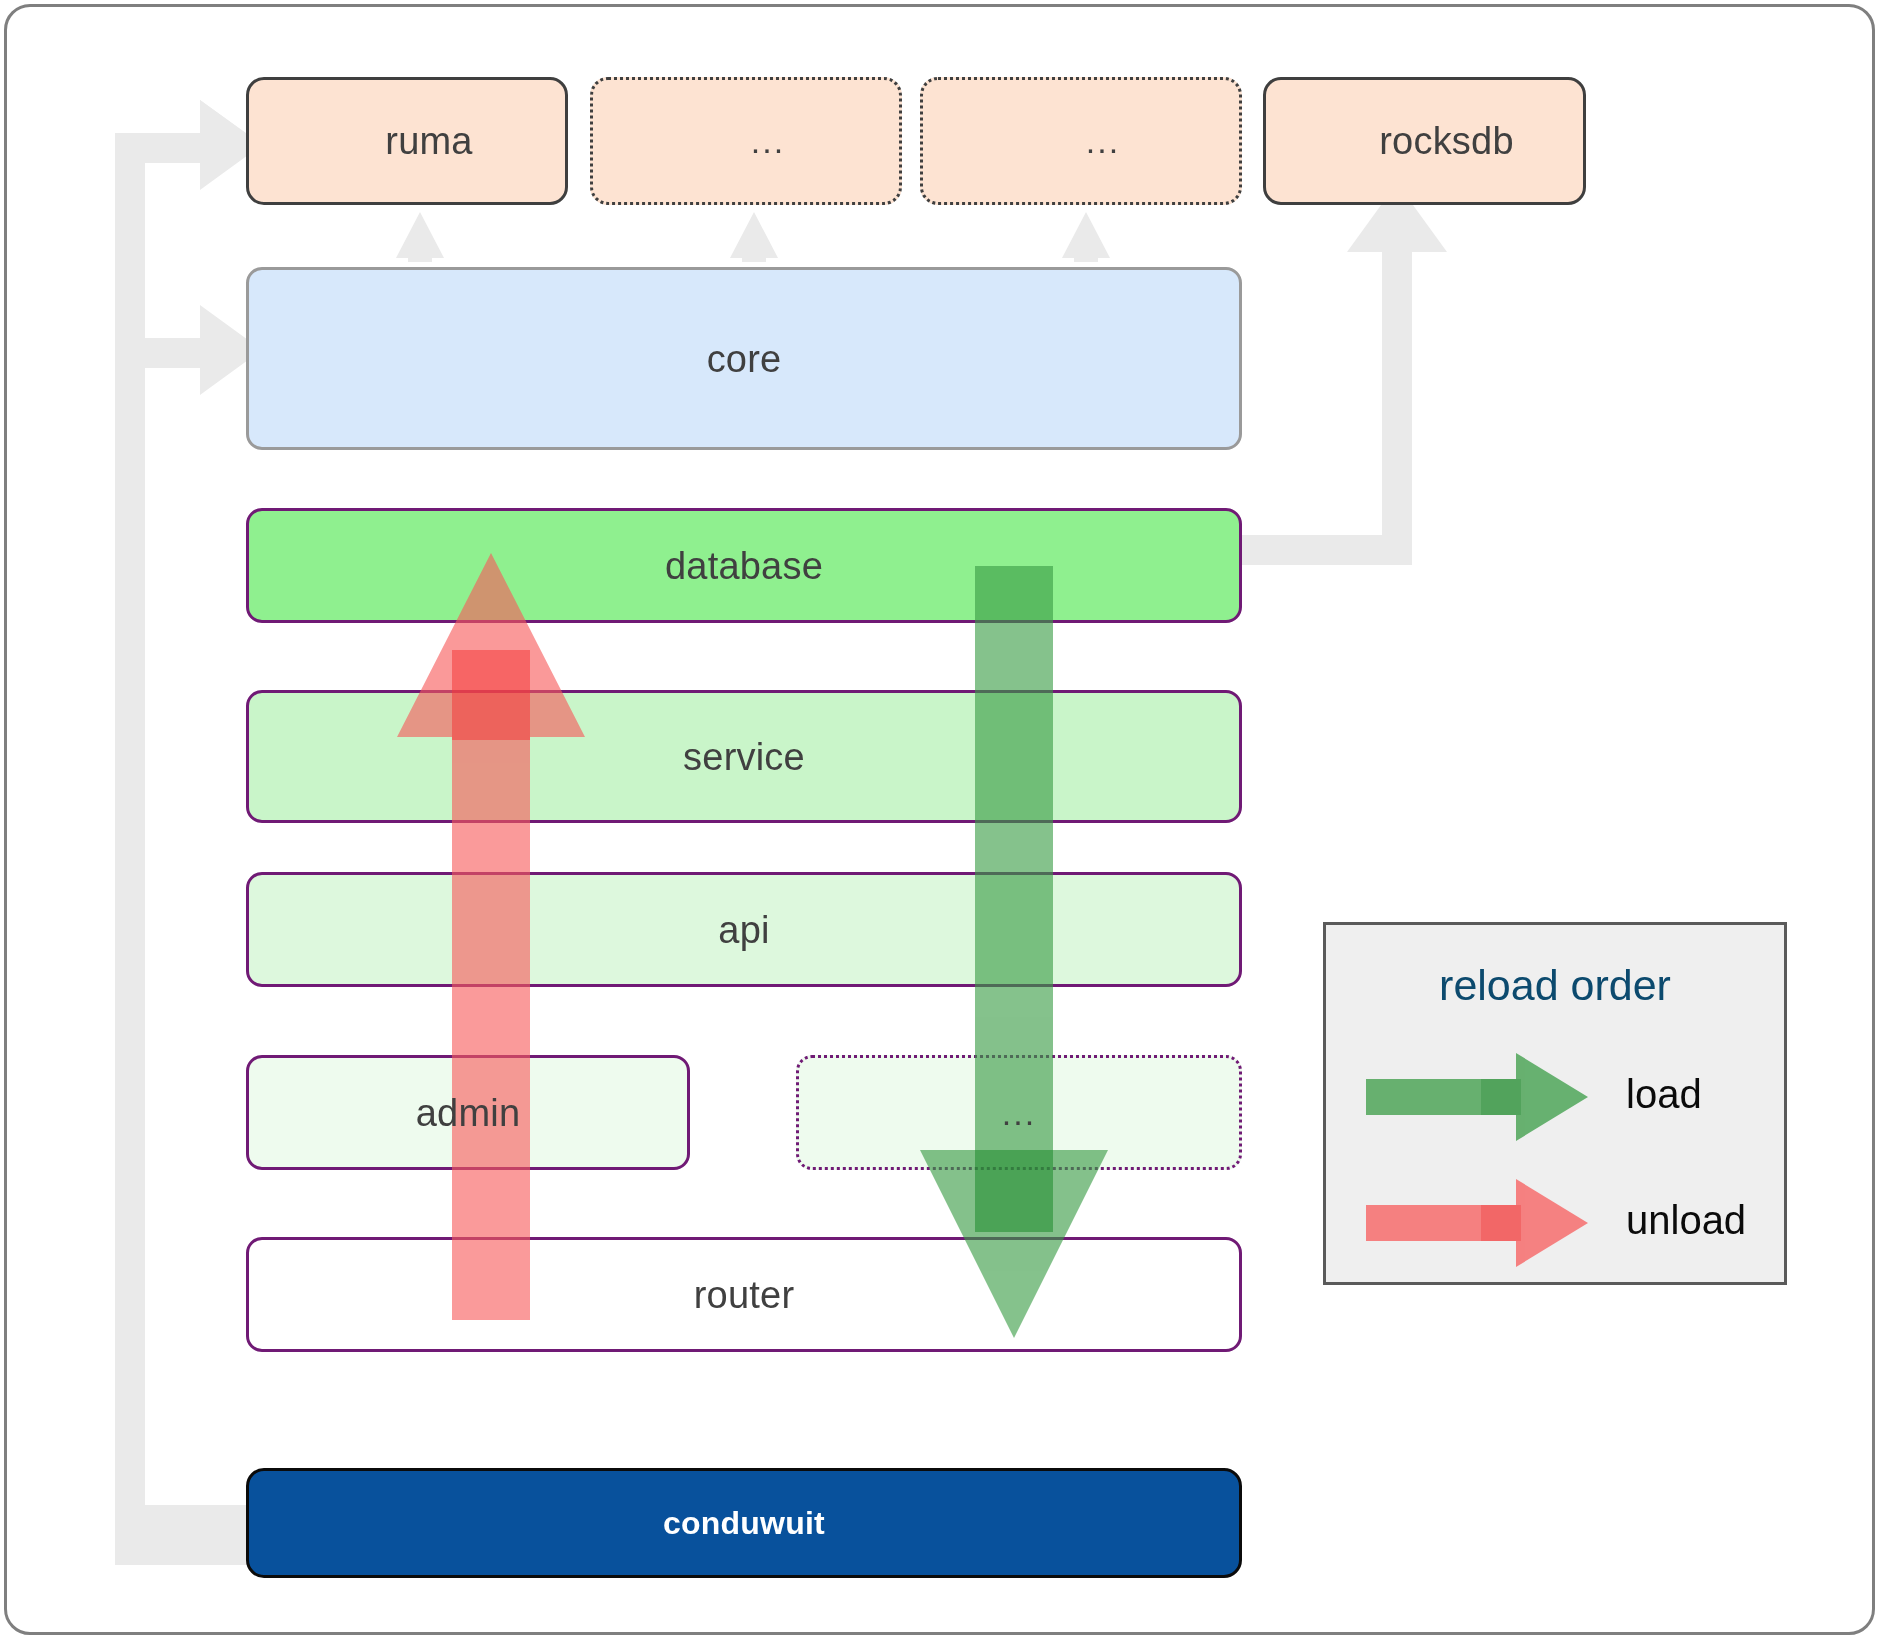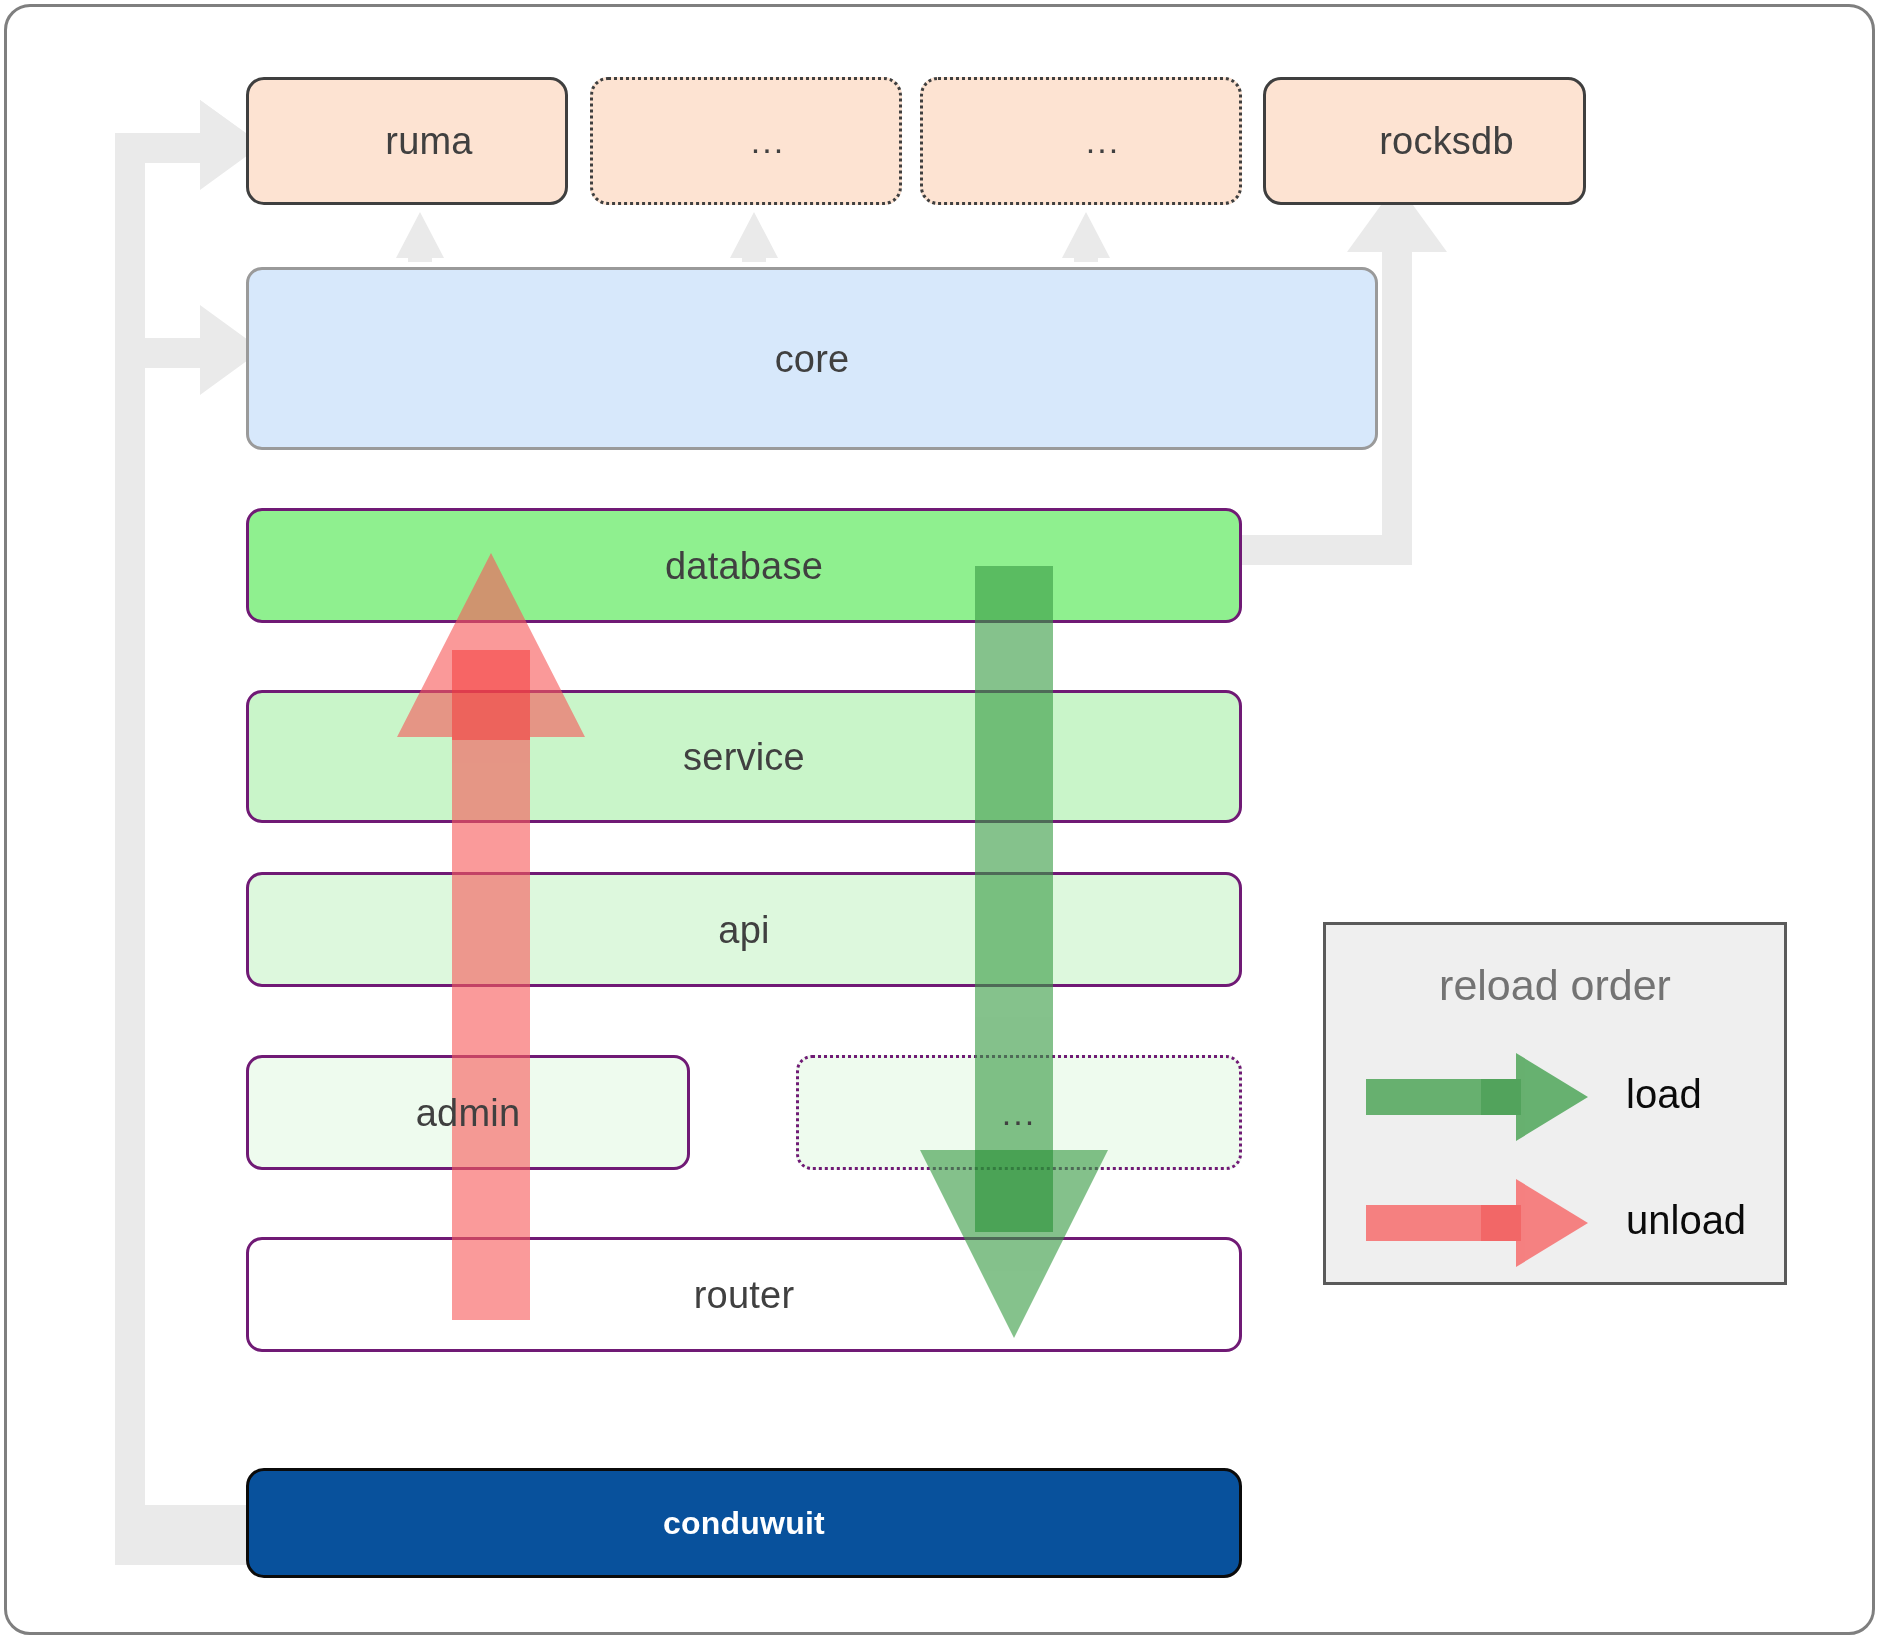--- a/index.html
+++ b/index.html
@@ -87,21 +87,21 @@
     background: #efefef;
     border: 3px solid #5a5a5a;
     box-sizing: border-box;
   }
   .legend-title {
     position: absolute;
     left: 0; top: 36px;
     width: 100%;
     text-align: center;
     font-size: 43px;
-    color: #737373;
+    color: #0c4a6e;
   }
   .legend-label {
     position: absolute;
     font-size: 40px;
     color: #0b0b0b;
     white-space: nowrap;
   }
   .lg-load { left: 300px; top: 147px; }
   .lg-unload { left: 300px; top: 273px; }
   .ellipsis-dots { letter-spacing: 2px; }
@@ -144,21 +144,21 @@
   <div class="node crate dotted small" style="left:590px; top:77px; width:312px; height:128px;">
     <span class="lbl ellipsis-dots">...</span>
   </div>
   <div class="node crate dotted small" style="left:920px; top:77px; width:322px; height:128px;">
     <span class="lbl ellipsis-dots">...</span>
   </div>
   <div class="node crate" style="left:1263px; top:77px; width:323px; height:128px;">
     <span class="lbl">rocksdb</span>
   </div>
 
-  <div class="node core" style="left:246px; top:267px; width:1132px; height:183px;">
+  <div class="node core" style="left:246px; top:267px; width:996px; height:183px;">
     <span class="lbl">core</span>
   </div>
 
   <div class="node lyr" style="left:246px; top:508px; width:996px; height:115px; background:#8ff08f;">
     <span class="lbl">database</span>
   </div>
   <div class="node lyr" style="left:246px; top:690px; width:996px; height:133px; background:#c9f5c9;">
     <span class="lbl">service</span>
   </div>
   <div class="node lyr" style="left:246px; top:872px; width:996px; height:115px; background:#ddf8dd;">

